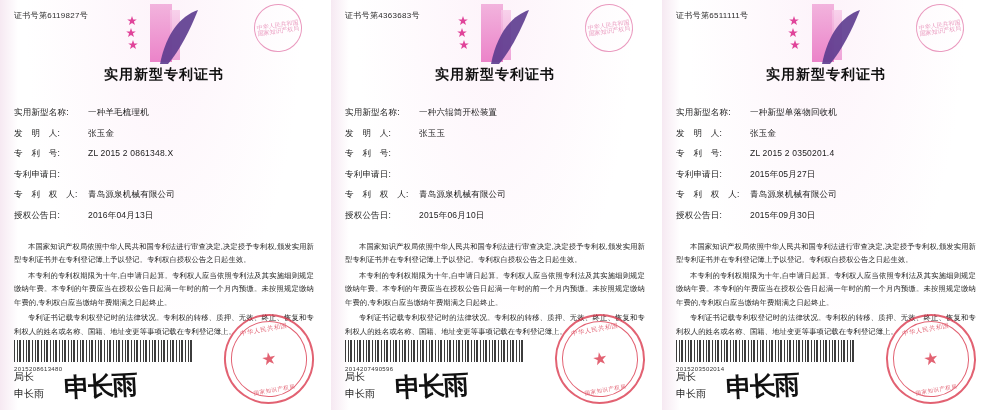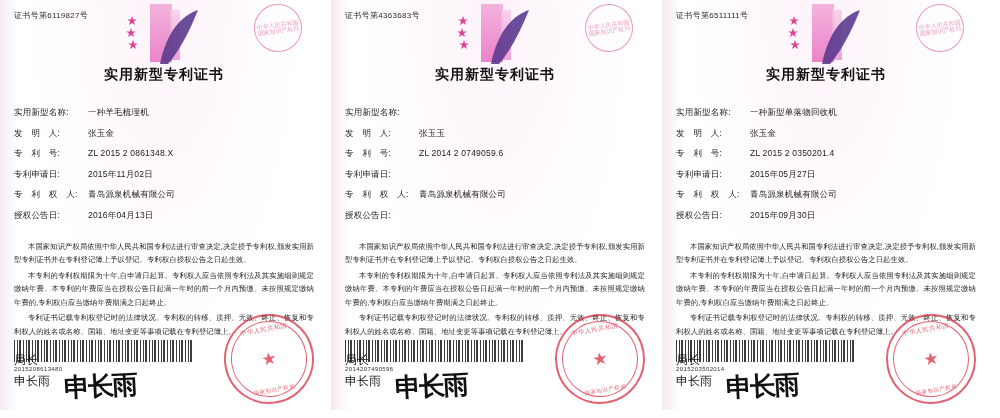--- a/index.html
+++ b/index.html
@@ -118,22 +118,22 @@
       #1a1a1a 5px,#1a1a1a 7px,
       #ffffff 7px,#ffffff 9px
     );
     opacity:.85;
   }
   .barcode-no{
     position:absolute;left:14px;bottom:38px;
     font-size:6px;color:#333;letter-spacing:.4px;
   }
   .footer{
-    position:absolute;left:14px;bottom:19px;
-    font-size:12px;color:#1a1a1a;line-height:1.7;
+    position:absolute;left:14px;bottom:8px;
+    font-size:10px;color:#1a1a1a;line-height:1.7;
   }
   .signature{
     position:absolute;left:64px;bottom:6px;
     font-family:"DejaVu Serif", serif;
     font-size:26px;
     color:#111;
     letter-spacing:-2px;
     transform:rotate(-3deg);
     font-weight:bold;
   }
@@ -202,21 +202,20 @@
       <div class="field">
         <span class="lbl">发　明　人:</span>
         <span class="val">张玉金</span>
       </div>
       <div class="field">
         <span class="lbl">专　利　号:</span>
         <span class="val">ZL 2015 2 0861348.X</span>
       </div>
       <div class="field">
         <span class="lbl">专利申请日:</span>
-        <span class="val">2015年11月02日</span>
       </div>
       <div class="field">
         <span class="lbl">专　利　权　人:</span>
         <span class="val">青岛源泉机械有限公司</span>
       </div>
       <div class="field">
         <span class="lbl">授权公告日:</span>
         <span class="val">2016年04月13日</span>
       </div>
     </div>
@@ -267,38 +266,39 @@
 
     <div class="top-seal">
       <span>中华人民共和国国家知识产权局</span>
     </div>
 
     <div class="title">实用新型专利证书</div>
 
     <div class="fields">
       <div class="field">
         <span class="lbl">实用新型名称:</span>
+        <span class="val">一种六辊简开松装置</span>
       </div>
       <div class="field">
         <span class="lbl">发　明　人:</span>
         <span class="val">张玉玉</span>
       </div>
       <div class="field">
         <span class="lbl">专　利　号:</span>
-        <span class="val">ZL 2014 2 0749059.6</span>
       </div>
       <div class="field">
         <span class="lbl">专利申请日:</span>
       </div>
       <div class="field">
         <span class="lbl">专　利　权　人:</span>
         <span class="val">青岛源泉机械有限公司</span>
       </div>
       <div class="field">
         <span class="lbl">授权公告日:</span>
+        <span class="val">2015年06月10日</span>
       </div>
     </div>
 
     <div class="body-text">
       <p>本国家知识产权局依照中华人民共和国专利法进行审查决定,决定授予专利权,颁发实用新型专利证书并在专利登记簿上予以登记。专利权自授权公告之日起生效。</p>
       <p>本专利的专利权期限为十年,自申请日起算。专利权人应当依照专利法及其实施细则规定缴纳年费。本专利的年费应当在授权公告日起满一年时的前一个月内预缴。未按照规定缴纳年费的,专利权自应当缴纳年费期满之日起终止。</p>
       <p>专利证书记载专利权登记时的法律状况。专利权的转移、质押、无效、终止、恢复和专利权人的姓名或名称、国籍、地址变更等事项记载在专利登记簿上。</p>
     </div>
 
     <div class="barcode"></div>

